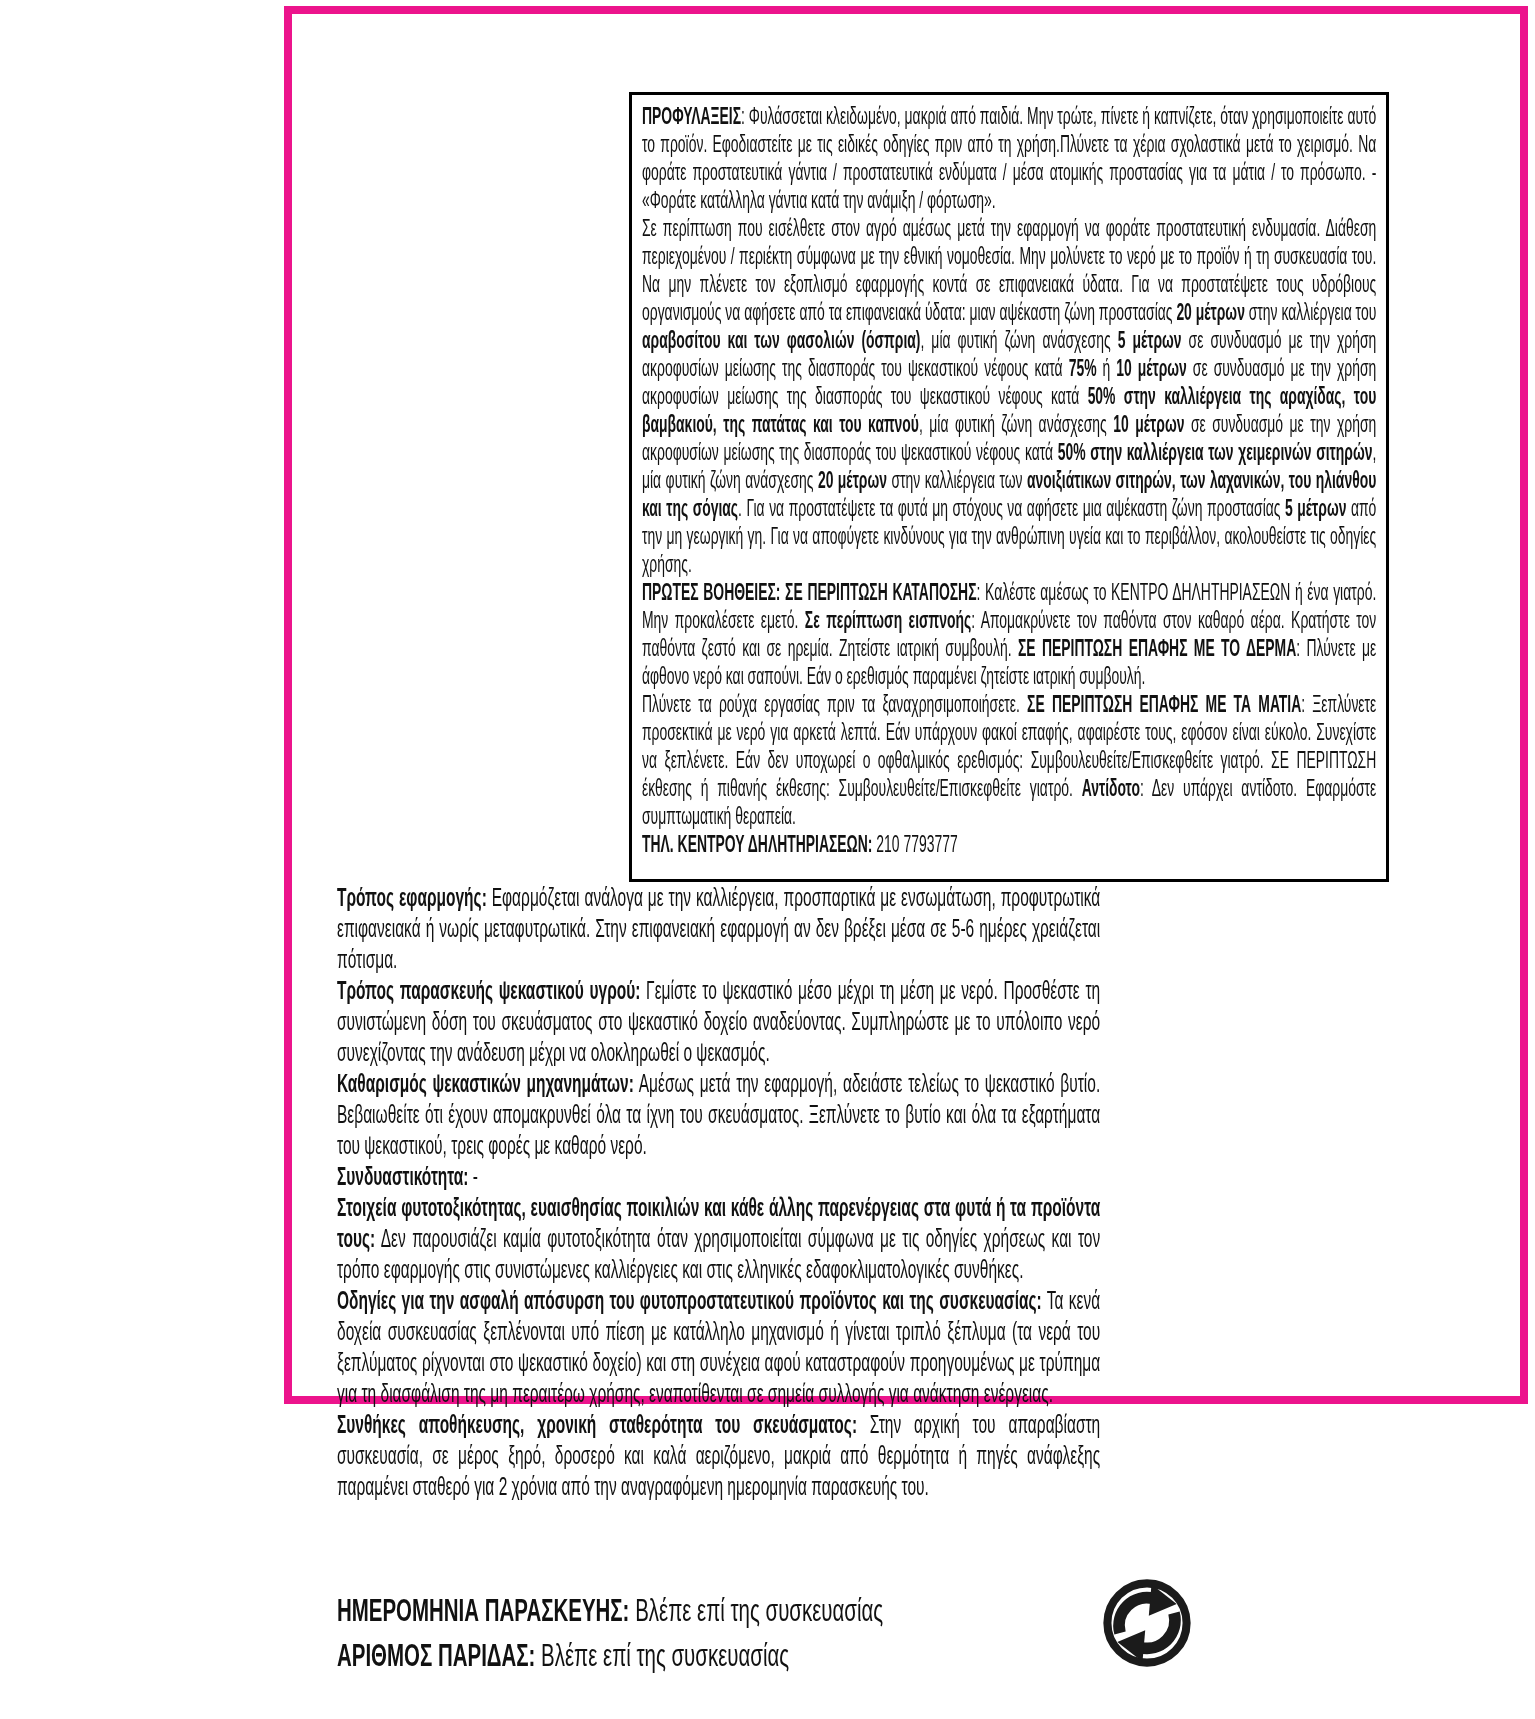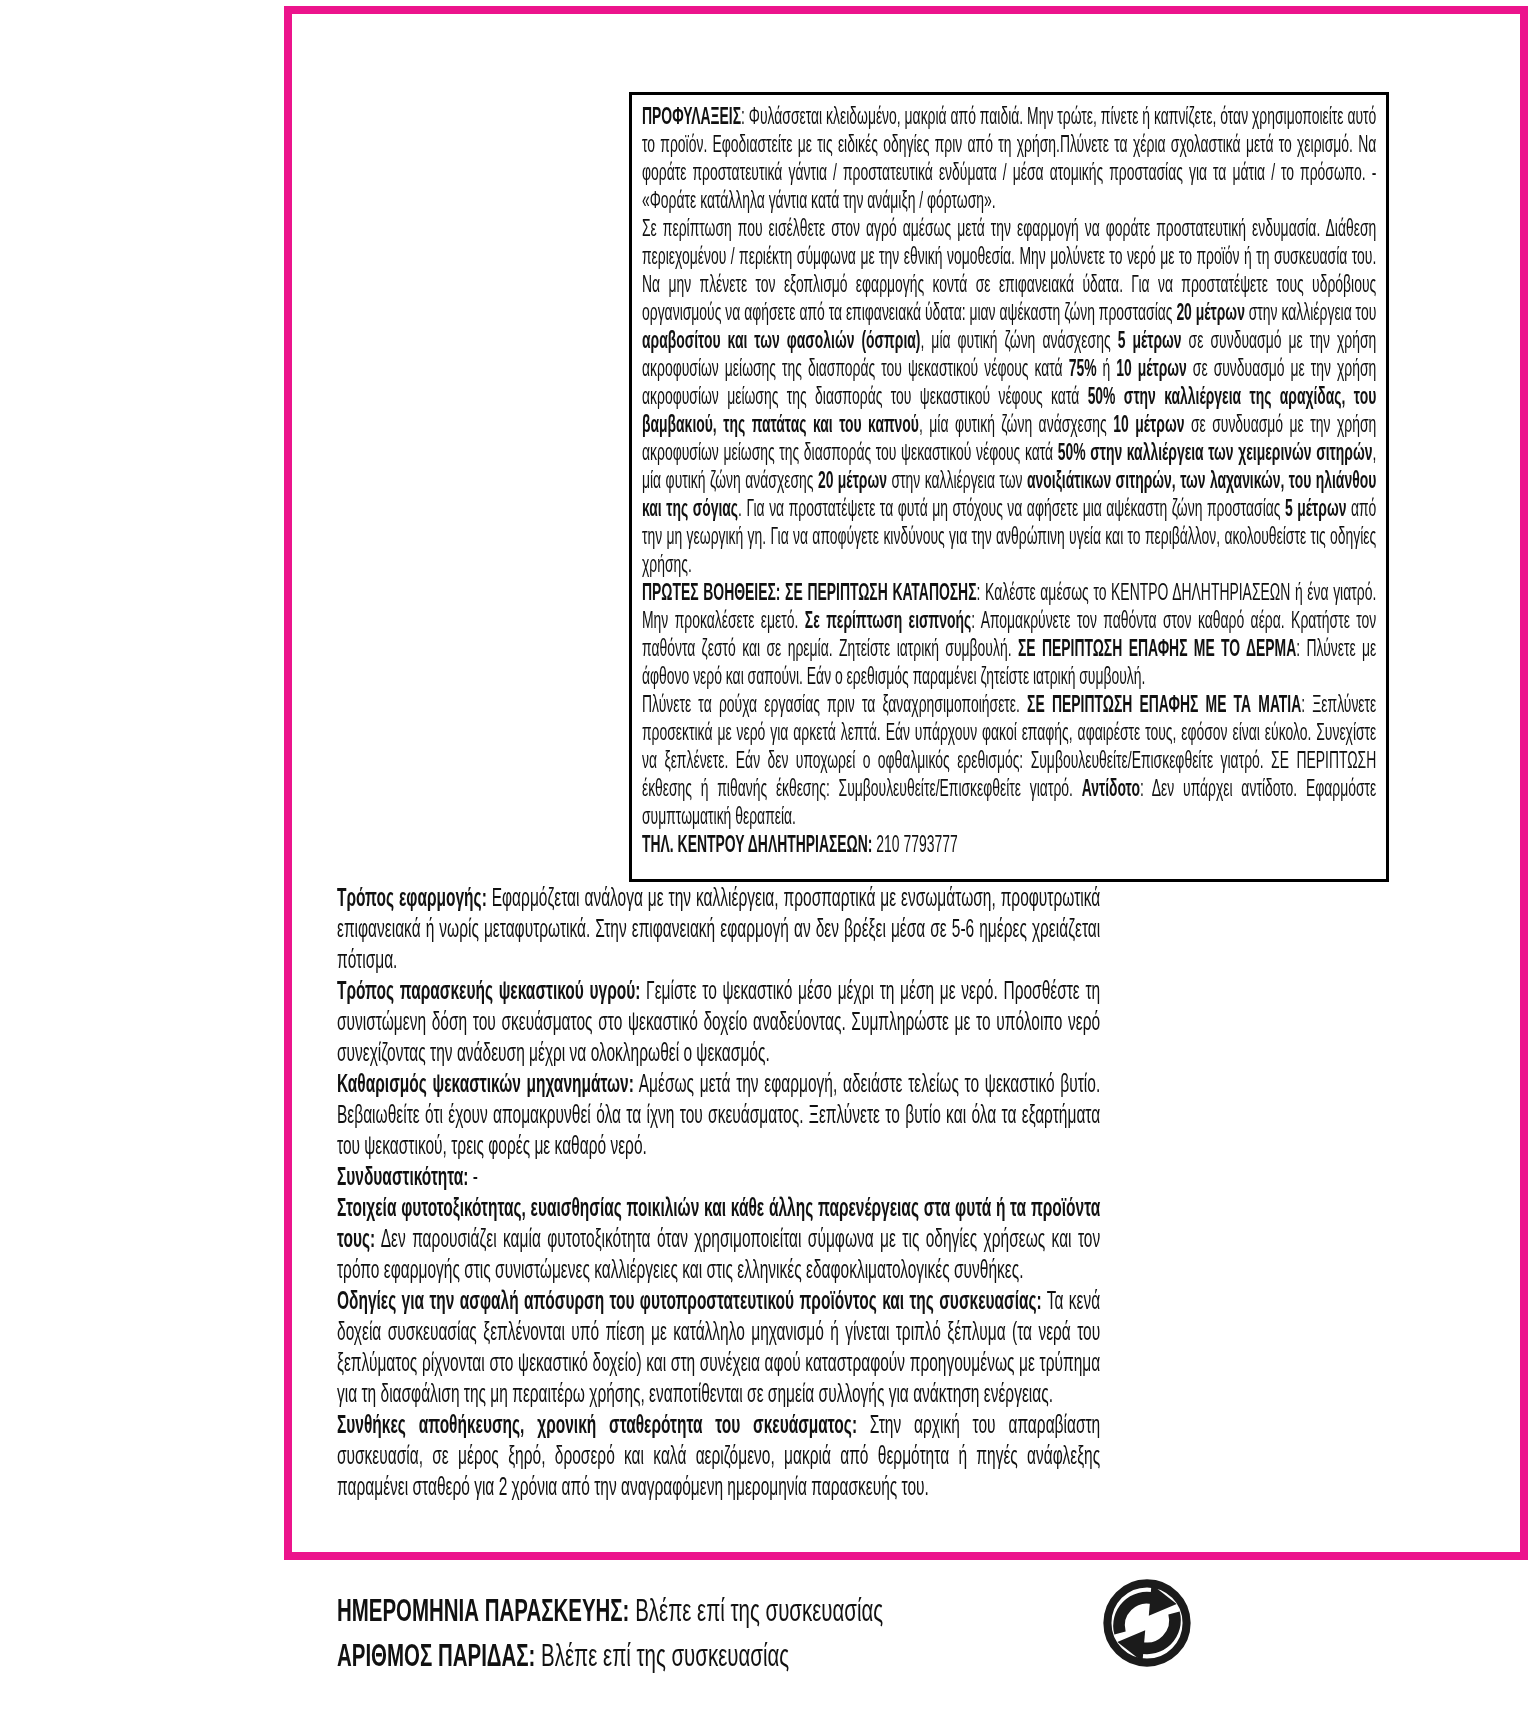--- a/index.html
+++ b/index.html
@@ -1,21 +1,21 @@
 <!DOCTYPE html>
 <html><head>
 <meta charset="utf-8">
 <style>
   html,body { margin:0; padding:0; }
   body {
     width:1535px; height:1719px; position:relative; background:#ffffff;
     font-family:"Liberation Sans", sans-serif; color:#111; overflow:hidden;
   }
   .page-frame {
-    position:absolute; left:284px; top:6px; width:1244px; height:1554px;
+    position:absolute; left:284px; top:6px; width:1244px; height:1398px;
     box-sizing:border-box; border:8px solid #EC148C; background:#ffffff;
   }
   .precautions-box {
     position:absolute; left:337px; top:78px; width:760px; min-height:790px;
     box-sizing:border-box; border:3px solid #000; padding:7px 10px;
     background:#fff;
   }
   .condense { transform-origin:0 0; }
   .box-text {
     width:1266px; transform:scaleX(0.58);

